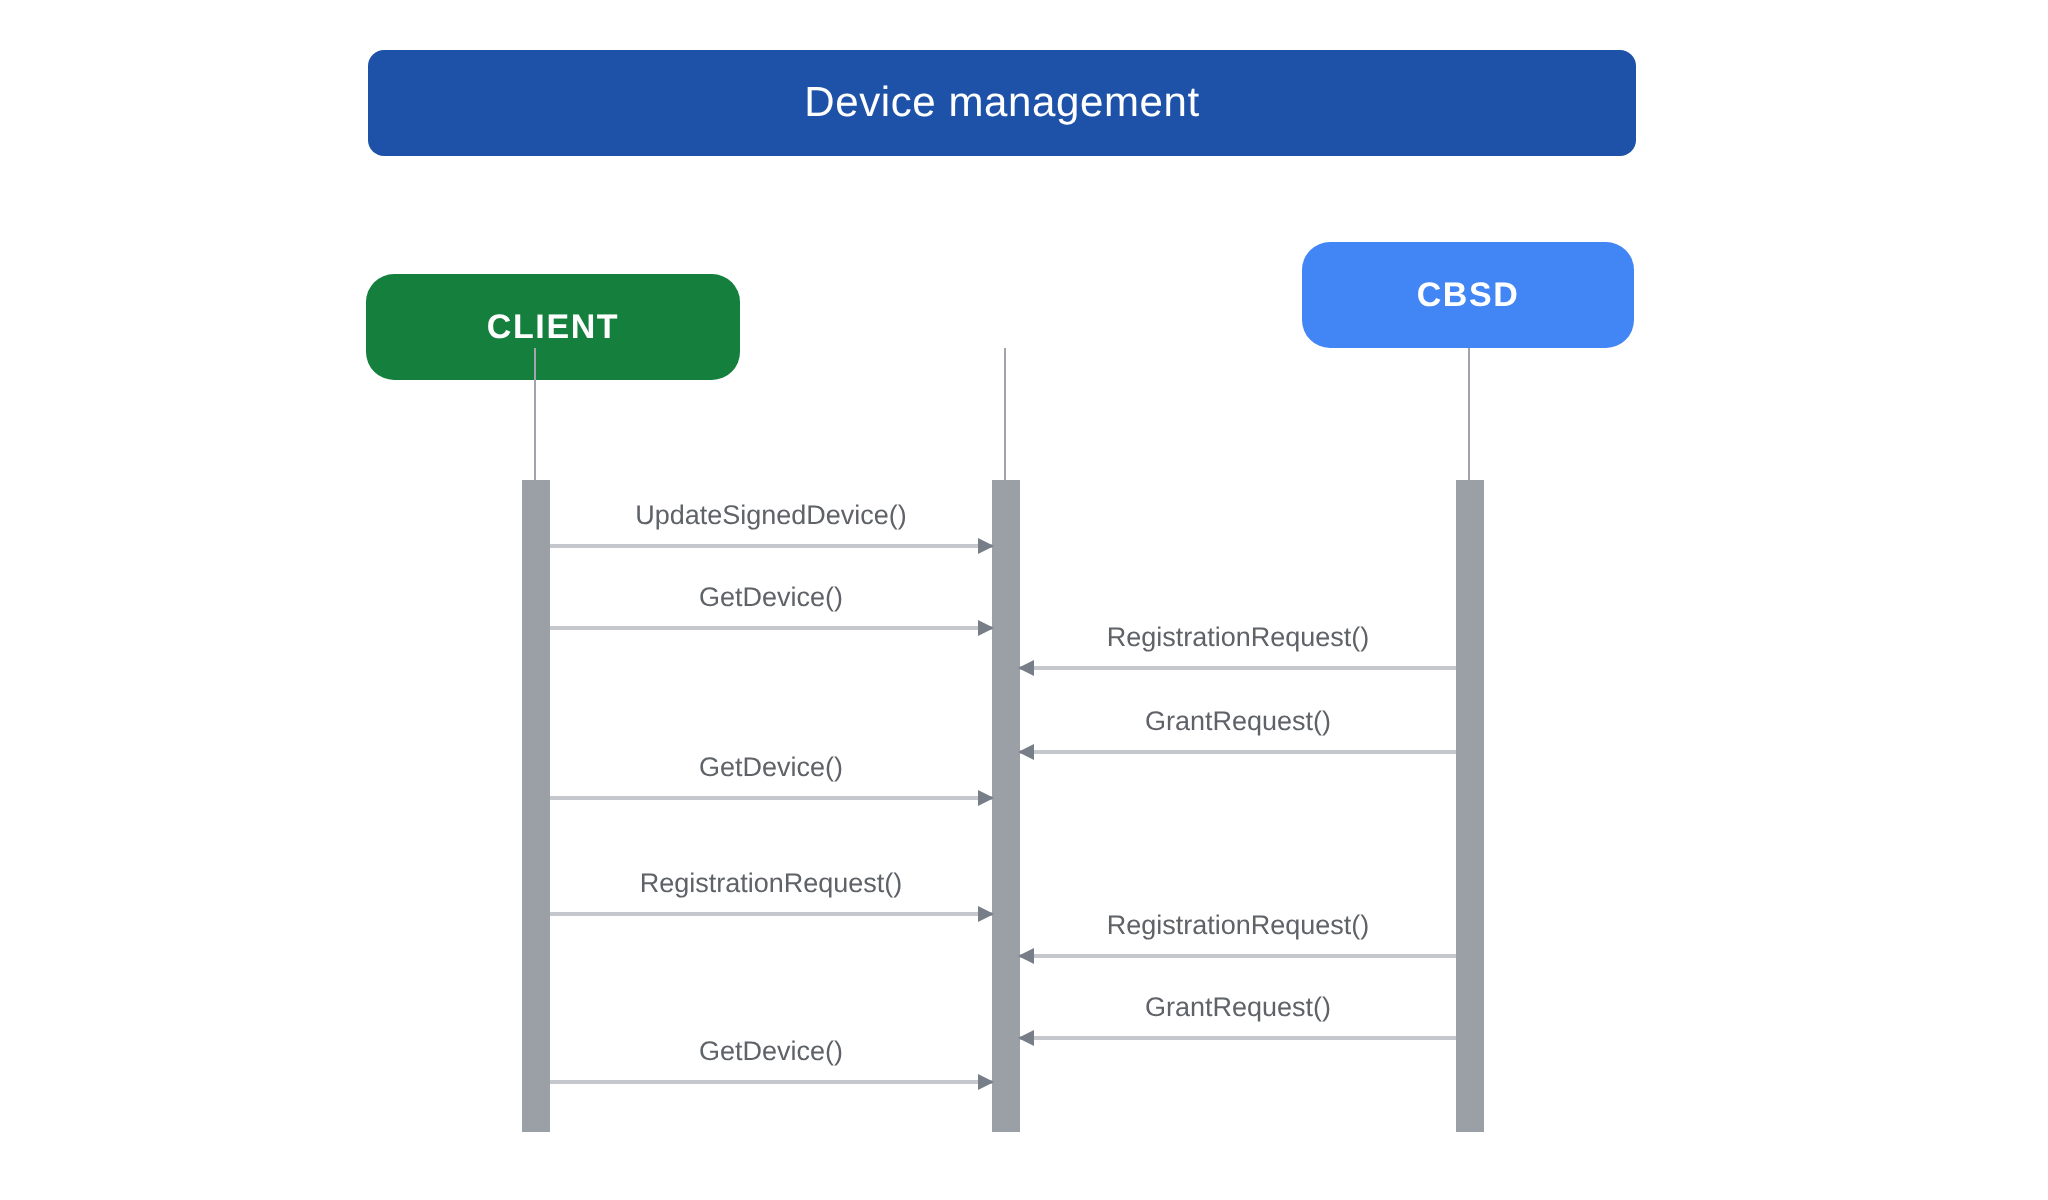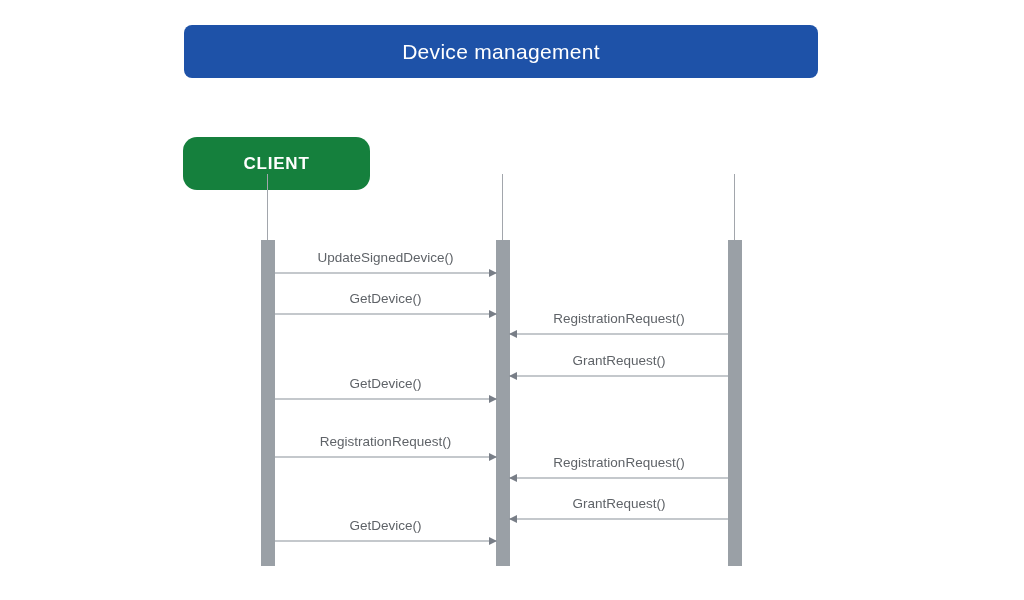--- a/index.html
+++ b/index.html
@@ -60,20 +60,21 @@
   }
 </style>
 </head>
 <body>
 
 <div class="stage">
 
   <div class="title-bar">Device management</div>
 
   <div class="actor client">CLIENT</div>
+  <div class="actor cbsd">CBSD</div>
 
   <div class="lifeline client"></div>
   <div class="lifeline sas"></div>
   <div class="lifeline cbsd"></div>
 
   <div class="bar client"></div>
   <div class="bar sas"></div>
   <div class="bar cbsd"></div>
 
   <div>

